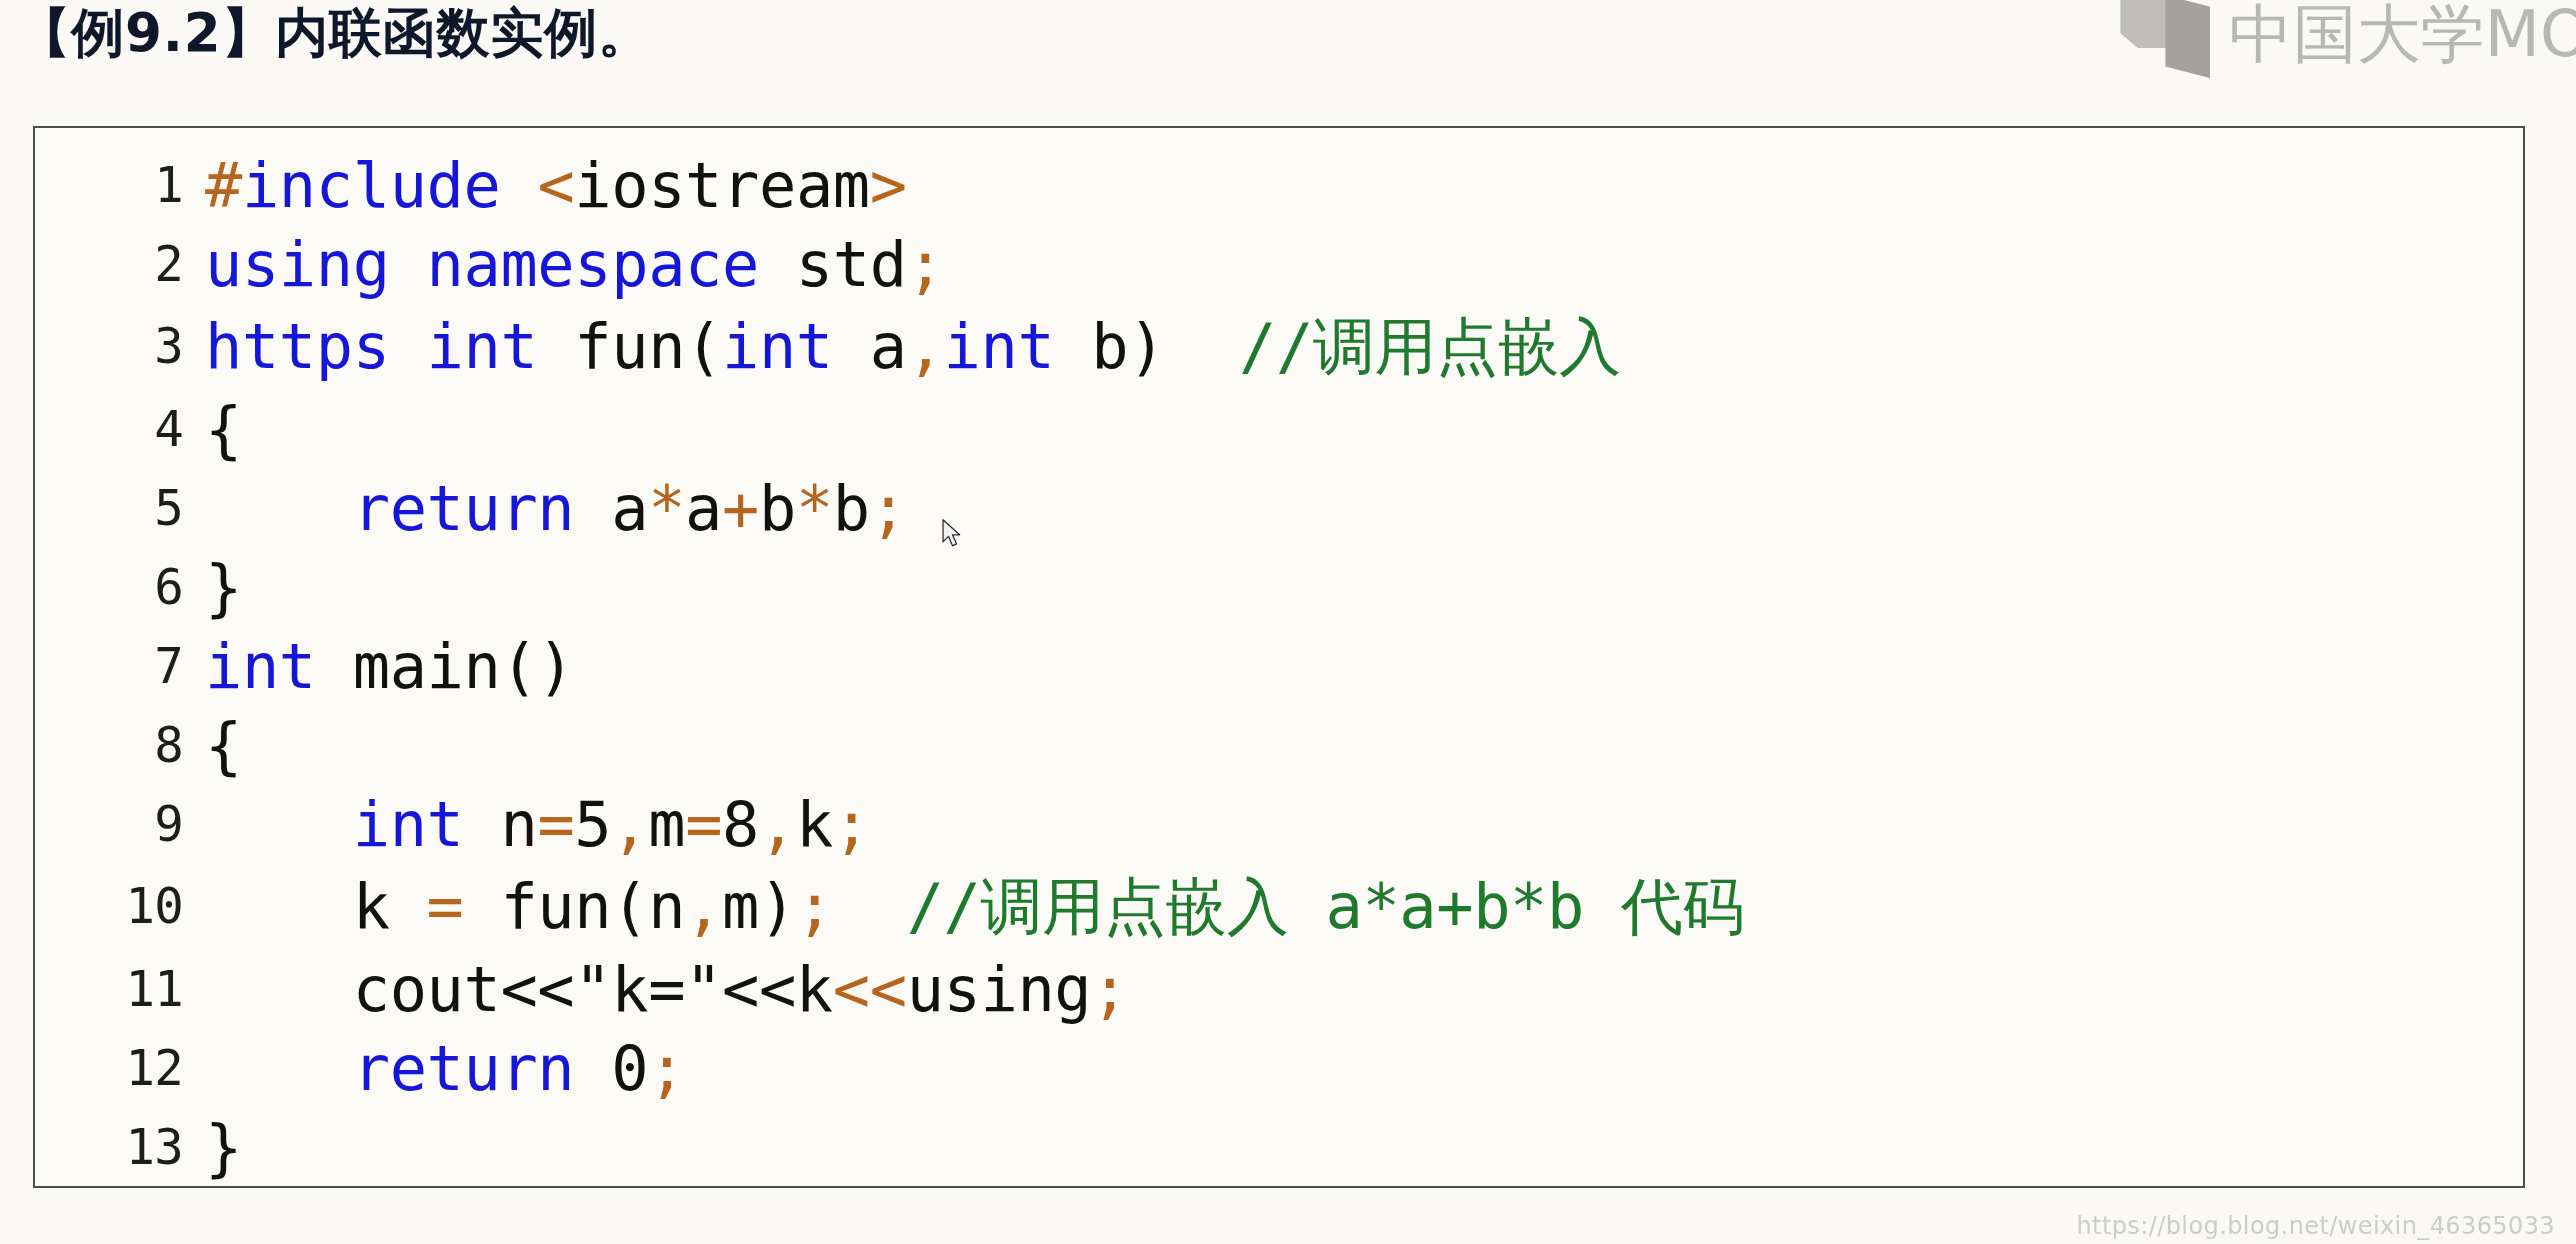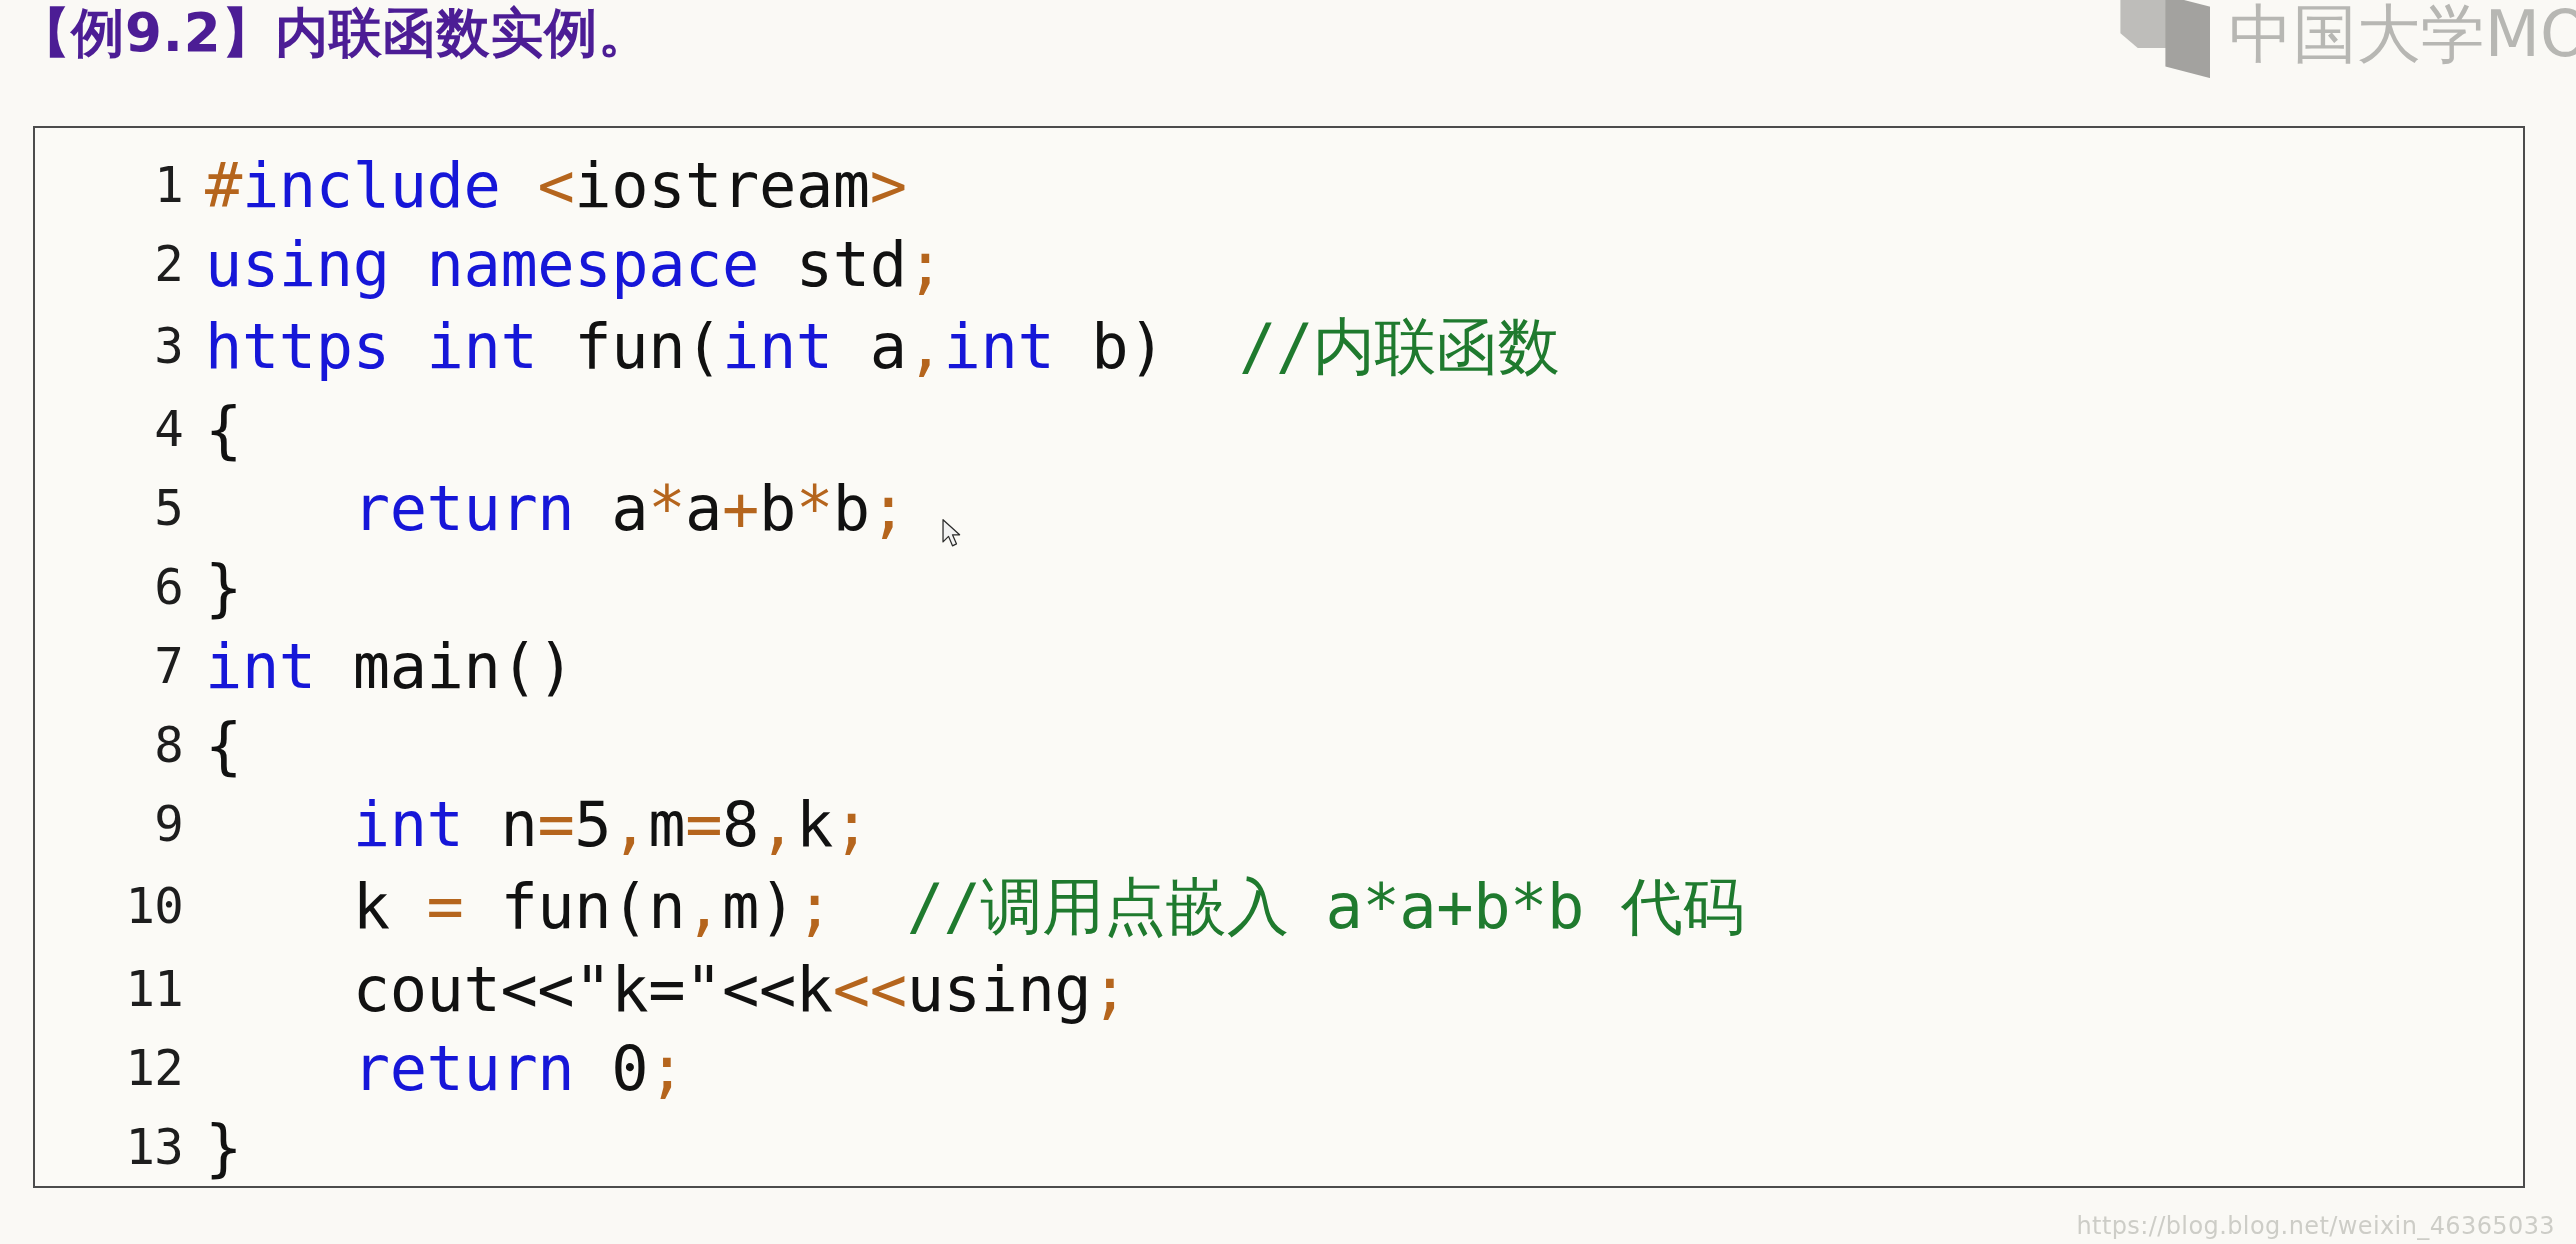--- a/index.html
+++ b/index.html
@@ -17,21 +17,21 @@
   }
 
   
   #slide-title {
     position: absolute;
     left: 17.5px;
     top: 4.8px;
     font-family: "DejaVu Sans", sans-serif;
     font-size: 53px;
     font-weight: 700;
-    color: #4c1d95;
+    color: #0f172a;
     letter-spacing: 0.8px;
     white-space: nowrap;
     line-height: 1.05;
   }
 
   
   #mooc-watermark {
     position: absolute;
     right: -14.3px;
     top: -4.8px;
@@ -159,21 +159,21 @@
         <tr class="code-row">
           <td class="gutter">1</td>
           <td class="code-cell"><span class="tok-pre">#</span><span class="tok-kw">include</span><span class="tok-plain"> </span><span class="tok-pre">&lt;</span><span class="tok-plain">iostream</span><span class="tok-pre">&gt;</span></td>
         </tr>
         <tr class="code-row">
           <td class="gutter">2</td>
           <td class="code-cell"><span class="tok-kw">using namespace</span><span class="tok-plain"> </span><span class="tok-plain">std</span><span class="tok-op">;</span></td>
         </tr>
         <tr class="code-row">
           <td class="gutter">3</td>
-          <td class="code-cell"><span class="tok-kw">https int</span><span class="tok-plain"> </span><span class="tok-plain">fun(</span><span class="tok-kw">int</span><span class="tok-plain"> a</span><span class="tok-op">,</span><span class="tok-kw">int</span><span class="tok-plain"> b)</span><span class="tok-plain">  </span><span class="tok-cmt">//内联函数</span></td>
+          <td class="code-cell"><span class="tok-kw">https int</span><span class="tok-plain"> </span><span class="tok-plain">fun(</span><span class="tok-kw">int</span><span class="tok-plain"> a</span><span class="tok-op">,</span><span class="tok-kw">int</span><span class="tok-plain"> b)</span><span class="tok-plain">  </span><span class="tok-cmt">//调用点嵌入</span></td>
         </tr>
         <tr class="code-row">
           <td class="gutter">4</td>
           <td class="code-cell"><span class="tok-plain">{</span></td>
         </tr>
         <tr class="code-row">
           <td class="gutter">5</td>
           <td class="code-cell"><span class="tok-plain">    </span><span class="tok-kw">return</span><span class="tok-plain"> a</span><span class="tok-op">*</span><span class="tok-plain">a</span><span class="tok-op">+</span><span class="tok-plain">b</span><span class="tok-op">*</span><span class="tok-plain">b</span><span class="tok-op">;</span></td>
         </tr>
         <tr class="code-row">

